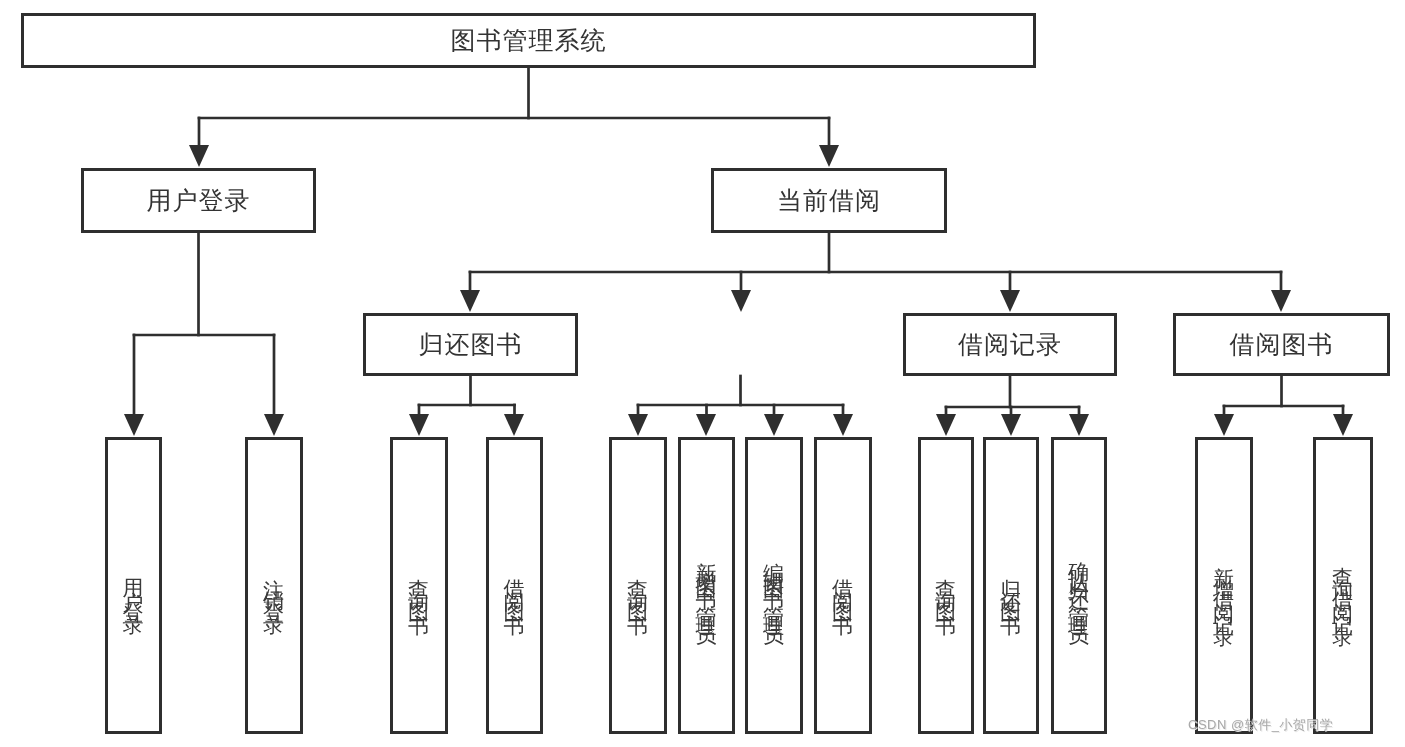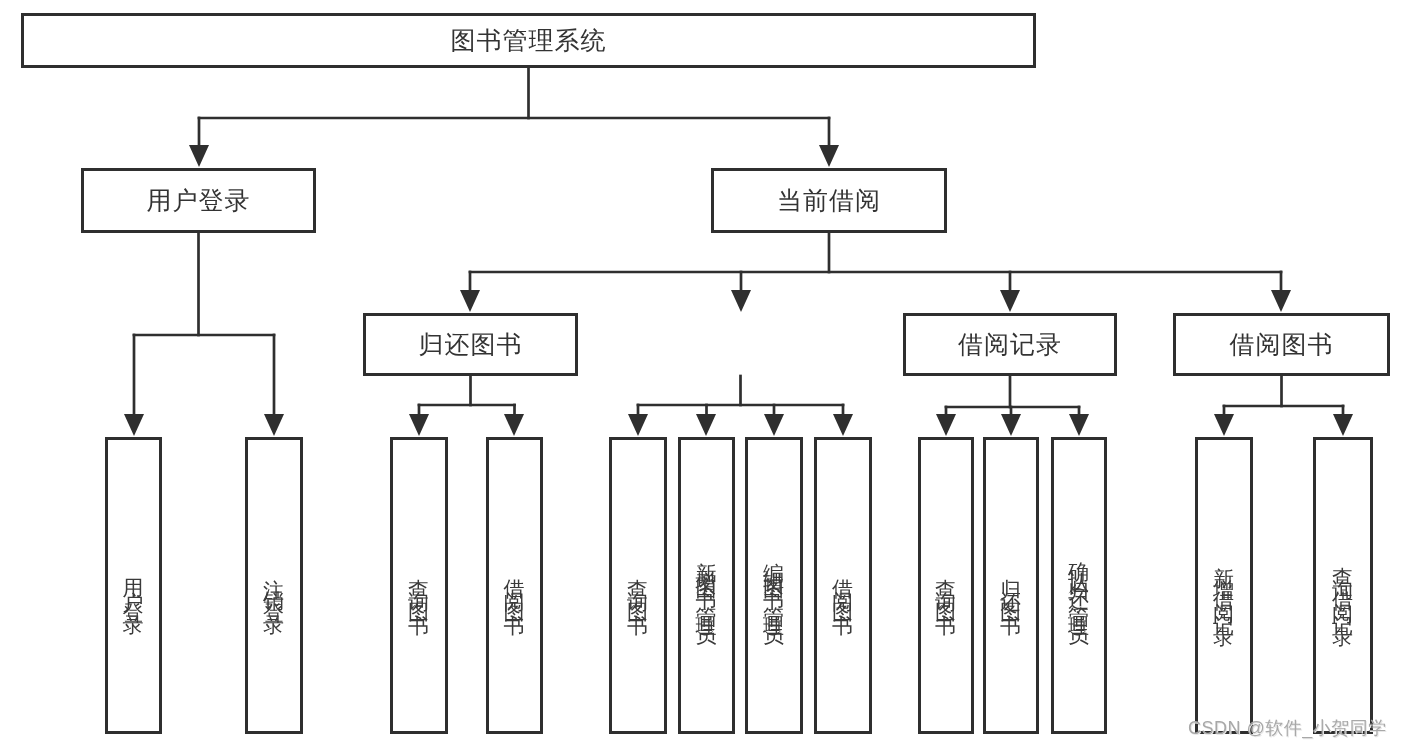--- a/index.html
+++ b/index.html
@@ -51,21 +51,21 @@
     letter-spacing: 12px;
     color: #3a3a3a;
   }
   .leaf.v-long span {
     letter-spacing: 9px;
   }
   #watermark {
     position: absolute;
     left: 1188px;
     top: 716px;
-    font-size: 18px;
+    font-size: 13px;
     letter-spacing: 0.5px;
     color: #a8a8a8;
     white-space: nowrap;
     text-shadow: 1px 1px 0 #e8e8e8;
   }
 </style>
 </head>
 <body>
 
 <div id="canvas">

